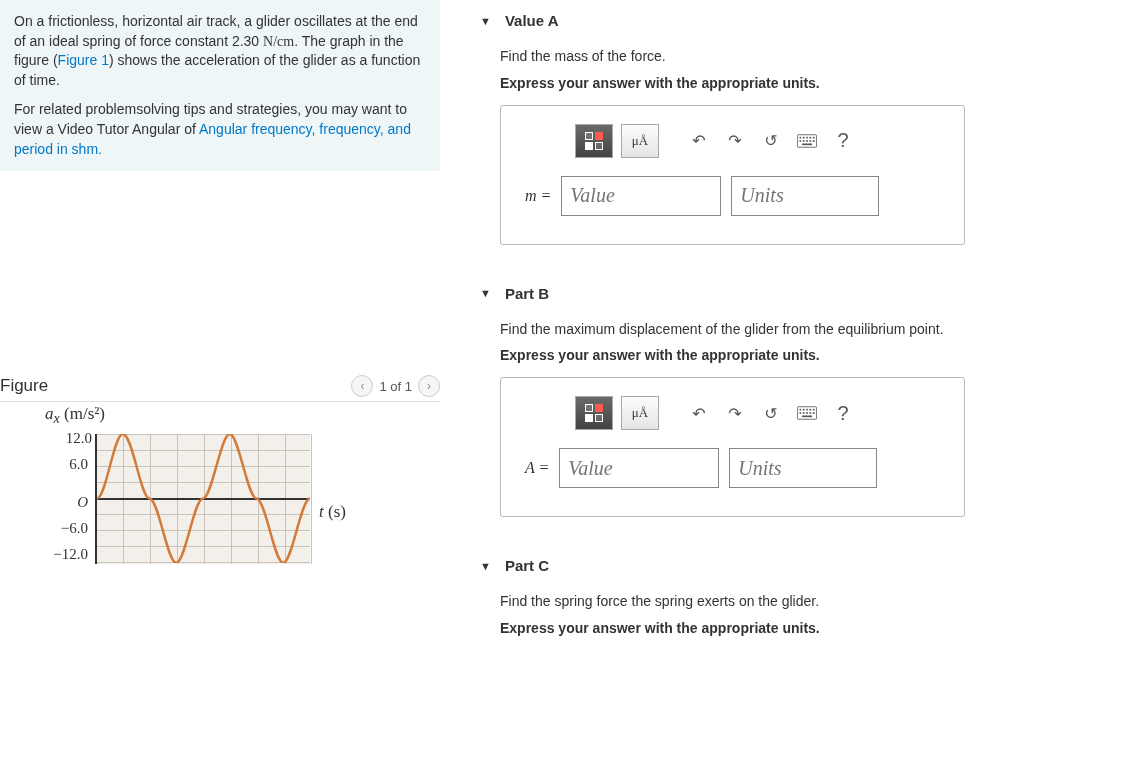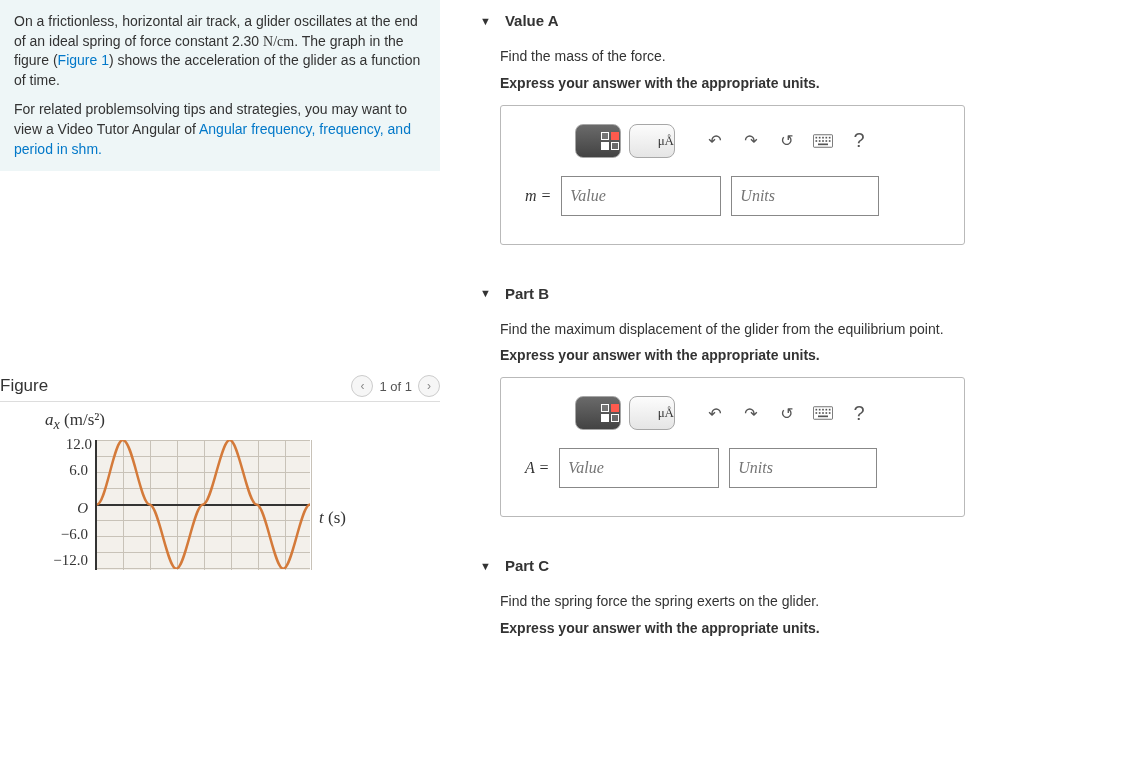--- a/index.html
+++ b/index.html
@@ -4,21 +4,21 @@
 <style>
   * { box-sizing: border-box; margin: 0; padding: 0; }
   body { font-family: Arial, Helvetica, sans-serif; font-size: 14px; color: #333; background: #fff; width: 1140px; height: 765px; }
   .container { display: flex; height: 100%; }
   .left-col { width: 440px; padding: 0; }
   .right-col { flex: 1; padding: 0 20px 0 40px; }
   .problem-box { background: #eef6f7; padding: 12px 14px; line-height: 1.4; }
   .problem-box .link { color: #0278c9; cursor: pointer; }
   .katex { font-family: 'Times New Roman', serif; }
   .figure-section { margin-top: 200px; }
-  .figure-header { display: flex; align-items: center; justify-content: space-between; padding: 4px 0; border-bottom: 1px solid #ddd; margin-bottom: 8px; text-align: right; }
+  .figure-header { display: flex; align-items: center; justify-content: space-between; padding: 4px 0; border-bottom: 1px solid #ddd; margin-bottom: 2px; text-align: right; }
   .figure-title { font-size: 17px; color: #333; }
   .figure-nav { display: flex; align-items: center; gap: 6px; font-size: 13px; color: #555; }
   .nav-btn { width: 22px; height: 22px; border: 1px solid #ccc; border-radius: 50%; background: #f6f6f6; display:flex; align-items:center; justify-content:center; font-size:12px; color:#888; cursor: pointer;}
   .figure-body { padding-left: 40px; }
   .graph-area { position: relative; width: 300px; height: 170px; }
   .ylabel { position:absolute; left:5px; top:0; font-style: italic; font-family:'Times New Roman',serif; font-size:17px; }
   .xlabel { position:absolute; right:-6px; top:98px; font-style: italic; font-family:'Times New Roman',serif; font-size:17px; }
   .ytick { position:absolute; text-align:right; width:48px; font-size:15px; font-family:'Times New Roman',serif;}
   .xtick { position:absolute; text-align:center; font-size:15px; font-family:'Times New Roman',serif; }
   .plot { position:absolute; left:55px; top:30px; width:215px; height:130px; background:#f3f0eb; border-left:2px solid #333; }
@@ -28,27 +28,27 @@
   .curve { position:absolute; inset:0; }
   
   .part { margin-bottom: 40px; }
   .part-header { display:flex; align-items:center; gap:14px; font-weight:bold; font-size:15px; margin: 12px 0 18px 0; }
   .caret { font-size:11px; color:#333; }
   .question { margin: 0 0 8px 0; padding-left: 20px; line-height:1.4; }
   .instruct { font-weight:bold; padding-left:20px; margin-bottom: 14px; }
   
   .answer-box { margin-left:20px; border:1px solid #b9b9b9; border-radius:3px; padding:18px 24px 28px 24px; width: 465px; background:#fff; }
   .toolbar { display:flex; align-items:center; gap:8px; margin-bottom:18px; padding-left:50px; }
-  .tb-btn { width:46px; height:34px; border:1px solid #a7a7a7; border-radius:8px; background: linear-gradient(#fcfcfc,#e5e5e5); display:flex; align-items:center; justify-content:flex-end; font-size:13px; cursor:pointer; }
+  .tb-btn { width:38px; height:34px; border:1px solid #a7a7a7; border-radius:0; background: linear-gradient(#fcfcfc,#e5e5e5); display:flex; align-items:center; justify-content:center; font-size:13px; cursor:pointer; }
   .tb-btn.dark { background: linear-gradient(#6a6a6a,#434343); color:#fff; }
   .tb-spacer { flex:0 0 10px; }
   .tb-plain { width:28px; height:28px; display:flex; align-items:center; justify-content:center; color:#555; font-size:16px; cursor:pointer; }
   .answer-row { display:flex; align-items:center; gap:10px; }
   .avar { font-style:italic; font-family:'Times New Roman',serif; font-size:16px; }
-  .inp { height:40px; border:1px solid #888; padding:0 8px; font-size:16px; font-family:'Times New Roman',serif; font-style:italic; color:#999; }
+  .inp { height:40px; border:1px solid #888; padding:0 8px; font-size:20px; font-family:'Times New Roman',serif; font-style:italic; color:#999; }
   .inp.value { width:160px; }
   .inp.units { width:148px; }
   .template-icon { position:relative; width:20px; height:20px; }
   .template-icon .sq { position:absolute; width:8px; height:8px; border:1px solid #fff; background:rgba(255,255,255,0.15); }
   .template-icon .sq.red { background:#ff5a4d; border-color:#ff5a4d; }
   .template-icon .sq.filled { background:#fff; }
   .kb-icon svg { width:20px; height:14px; }
 </style>
 </head>
 <body>

